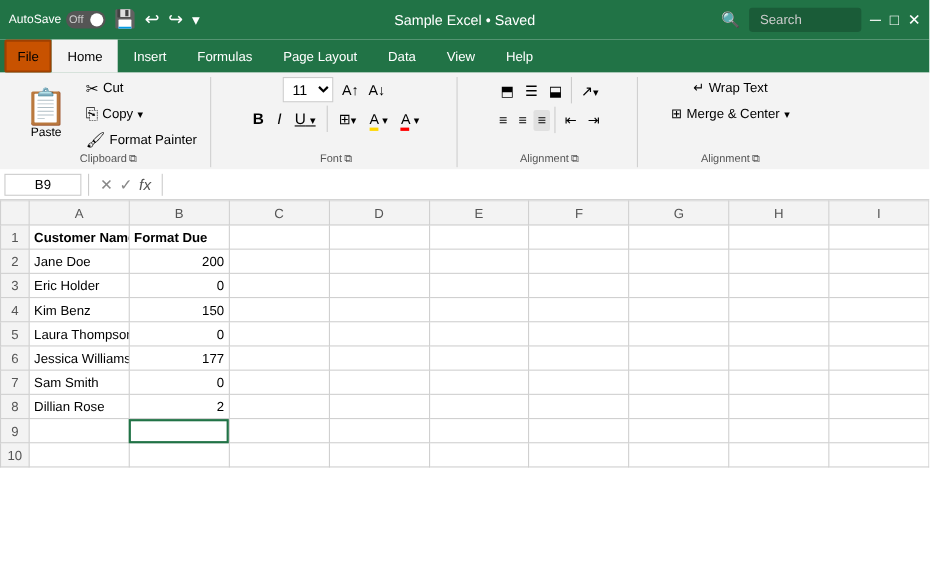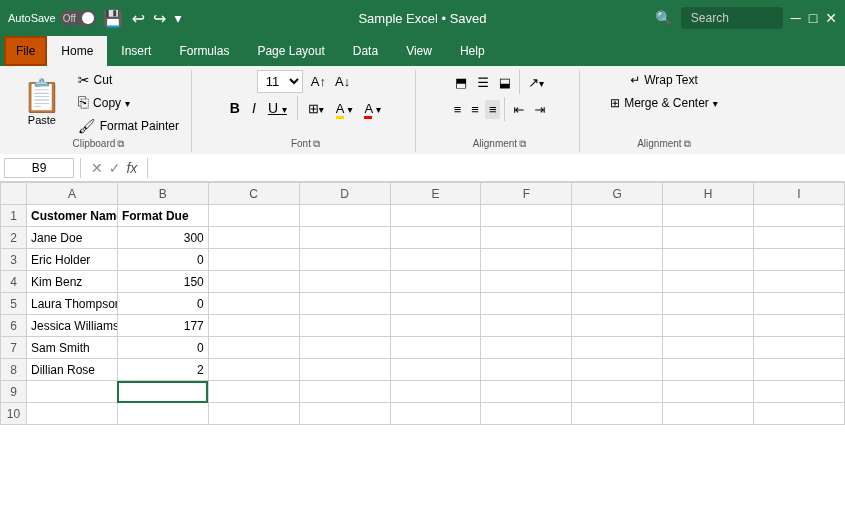--- a/index.html
+++ b/index.html
@@ -535,21 +535,21 @@
           <td class="cell"></td>
           <td class="cell"></td>
           <td class="cell"></td>
           <td class="cell"></td>
           <td class="cell"></td>
           <td class="cell"></td>
         </tr>
         <tr>
           <td class="row-header">2</td>
           <td class="cell">Jane Doe</td>
-          <td class="cell num">300</td>
+          <td class="cell num">200</td>
           <td class="cell"></td>
           <td class="cell"></td>
           <td class="cell"></td>
           <td class="cell"></td>
           <td class="cell"></td>
           <td class="cell"></td>
           <td class="cell"></td>
         </tr>
         <tr>
           <td class="row-header">3</td>

